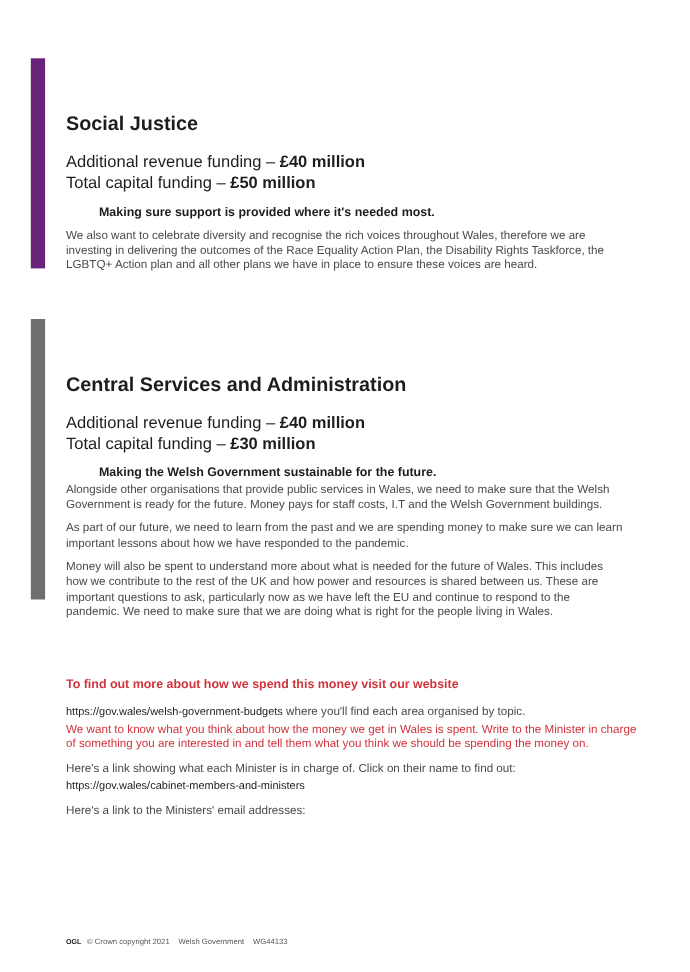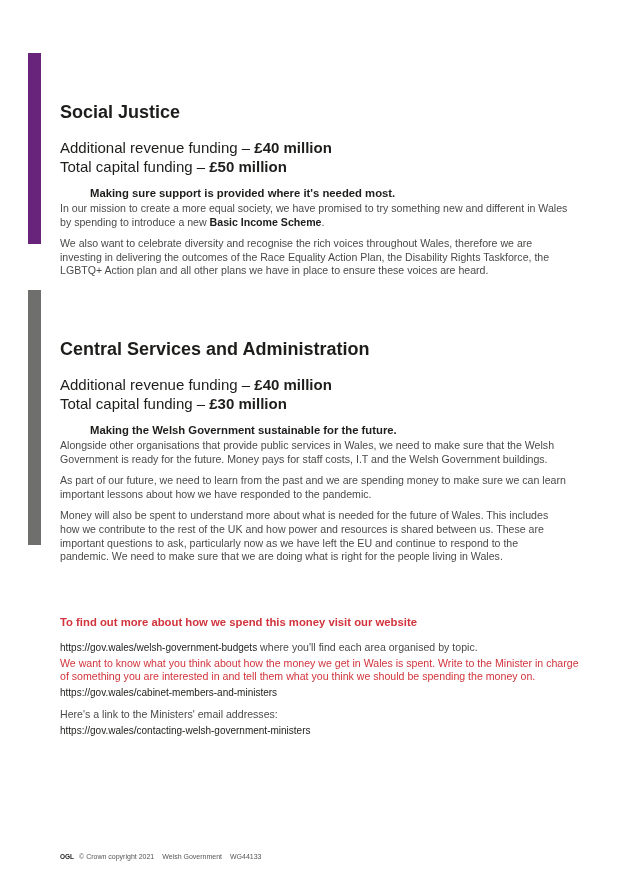--- a/index.html
+++ b/index.html
@@ -31,21 +31,20 @@
 
 <div class="section" style="top:53px; height:191px;">
   <div class="bar" style="background:#68237b;"></div>
   <div class="content">
     <h2 class="sec-title" style="margin-top:0;">Social Justice</h2>
     <div class="funding">
       <div><span>Additional revenue funding – </span><b>£40 million</b></div>
       <div><span>Total capital funding – </span><b>£50 million</b></div>
     </div>
     <div class="subhead">Making sure support is provided where it's needed most.</div>
-    <p class="para" style="margin-top:2px;"><span>In our mission to create a more equal society, we have promised to try something new and different in Wales by spending to introduce a new </span><b>Basic Income Scheme</b><span>.</span></p>
     <p class="para gap">We also want to celebrate diversity and recognise the rich voices throughout Wales, therefore we are investing in delivering the outcomes of the Race Equality Action Plan, the Disability Rights Taskforce, the LGBTQ+ Action plan and all other plans we have in place to ensure these voices are heard.</p>
   </div>
 </div>
 
 <div class="section" style="top:290px; height:255px;">
   <div class="bar" style="background:#6f6f6e;"></div>
   <div class="content">
     <h2 class="sec-title">Central Services and Administration</h2>
     <div class="funding">
       <div><span>Additional revenue funding – </span><b>£40 million</b></div>
@@ -55,23 +54,23 @@
     <p class="para" style="margin-top:2px;">Alongside other organisations that provide public services in Wales, we need to make sure that the Welsh Government is ready for the future. Money pays for staff costs, I.T and the Welsh Government buildings.</p>
     <p class="para gap">As part of our future, we need to learn from the past and we are spending money to make sure we can learn important lessons about how we have responded to the pandemic.</p>
     <p class="para gap">Money will also be spent to understand more about what is needed for the future of Wales. This includes how we contribute to the rest of the UK and how power and resources is shared between us. These are important questions to ask, particularly now as we have left the EU and continue to respond to the pandemic. We need to make sure that we are doing what is right for the people living in Wales.</p>
   </div>
 </div>
 
 <div class="more" style="top:602px;margin-top:13px;">
   <div class="more-title">To find out more about how we spend this money visit our website</div>
   <p class="para" style="margin-top:12px;"><a class="link">https://gov.wales/welsh-government-budgets</a><span> where you'll find each area organised by topic.</span></p>
   <p class="para red" style="margin-top:2px;">We want to know what you think about how the money we get in Wales is spent. Write to the Minister in charge of something you are interested in and tell them what you think we should be spending the money on.</p>
+  <p class="para" style="margin-top:9px;">Here's a link showing what each Minister is in charge of. Click on their name to find out:</p>
   <div class="link" style="margin-top:2px;">https://gov.wales/cabinet-members-and-ministers</div>
   <p class="para" style="margin-top:9px;">Here's a link to the Ministers' email addresses:</p>
-  <div class="link" style="margin-top:2px;">https://gov.wales/contacting-welsh-government-ministers</div>
 </div>
 
 <div class="footer">
   <span class="ogl">OGL</span>
   <span class="sp">© Crown copyright 2021</span>
   <span class="sp">Welsh Government</span>
   <span>WG44133</span>
 </div>
 
 </body></html>

